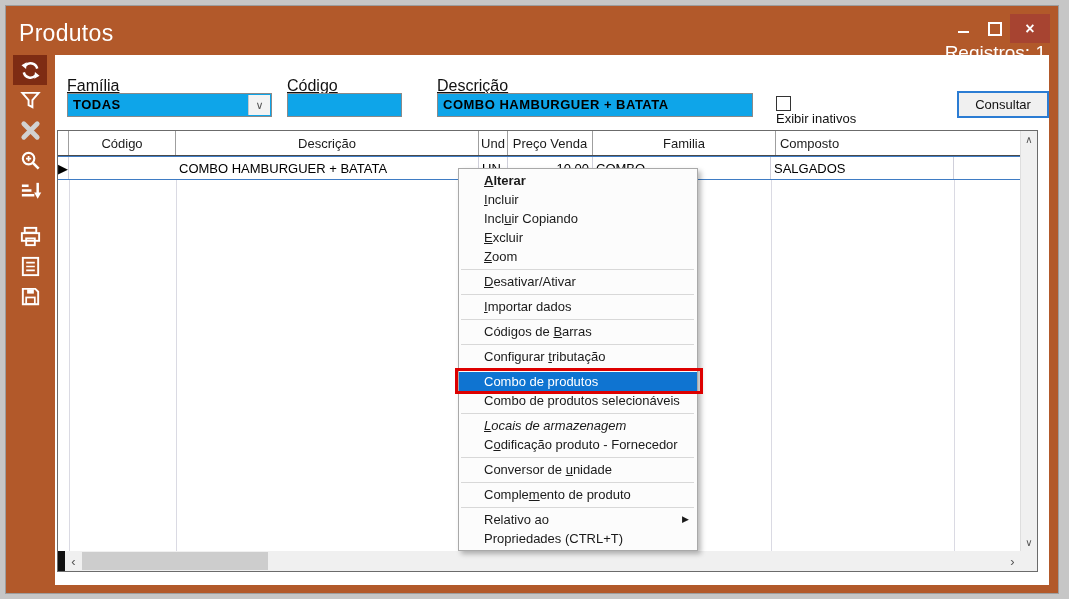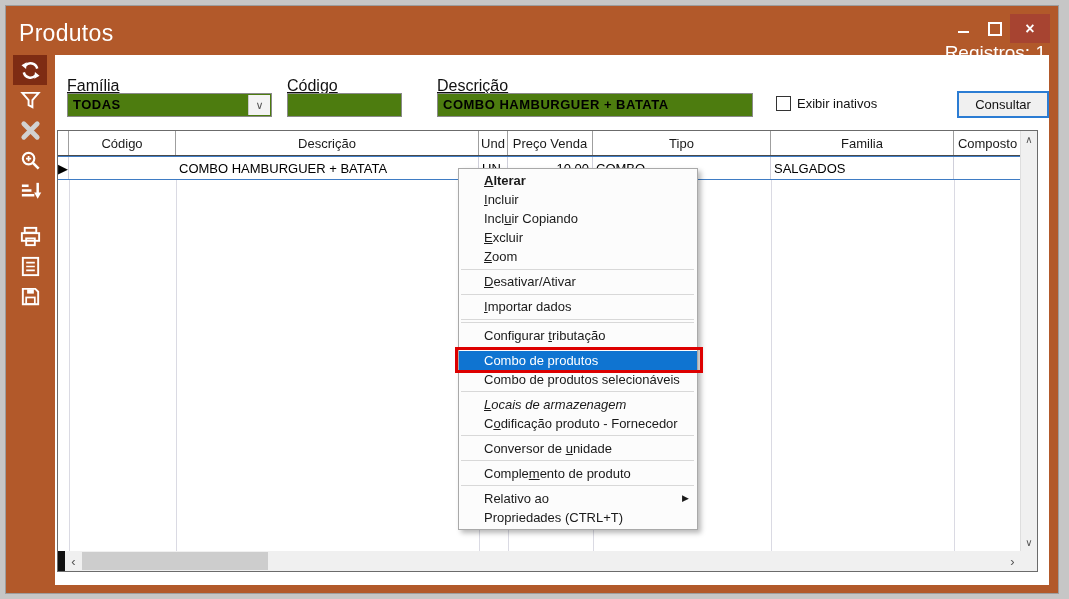--- a/index.html
+++ b/index.html
@@ -16,24 +16,24 @@
   .registros{position:absolute;top:36px;right:12px;color:#fff;font-size:19px;text-decoration:underline;cursor:pointer;}
   
   .sidebar{position:absolute;left:0;top:49px;width:49px;bottom:0;}
   .sbtn{width:34px;height:30px;margin:0 0 0 7px;display:flex;align-items:center;justify-content:center;}
   .sbtn.active{background:#7e2c13;}
   .sbtn svg{width:23px;height:23px;}
   .sb-gap{height:16px;}
   
   .content{position:absolute;left:49px;top:49px;right:9px;bottom:8px;background:#fff;}
   .flabel{position:absolute;font-size:16px;color:#111;text-decoration:underline;}
-  .field{position:absolute;height:24px;border:1px solid #8a8a8a;background:#4d7c0f;box-sizing:border-box;font-size:13px;}
+  .field{position:absolute;height:24px;border:1px solid #8a8a8a;background:#0ea5e9;box-sizing:border-box;font-size:13px;}
   .field .val{position:absolute;left:5px;top:3px;font-weight:bold;letter-spacing:.5px;white-space:nowrap;}
   .combo-btn{position:absolute;right:1px;top:1px;bottom:1px;width:21px;background:#f3f3f3;border-left:1px solid #c9c9c9;display:flex;align-items:center;justify-content:center;color:#555;font-size:11px;}
-  .chk-row{position:absolute;display:flex;align-items:flex-start;font-size:13px;color:#111;}
+  .chk-row{position:absolute;display:flex;align-items:flex-start;font-size:13px;color:#111;flex-direction:column;}
   .chk{width:13px;height:13px;border:1px solid #333;background:#fff;margin-right:6px;}
   .btn-consultar{position:absolute;width:92px;height:27px;background:#f0f0f0;border:2px solid #2b7cd3;box-sizing:border-box;font-size:13px;color:#111;display:flex;align-items:center;justify-content:center;cursor:pointer;}
   
   .grid{position:absolute;left:2px;top:75px;width:981px;height:442px;border:1px solid #6b6b6b;box-sizing:border-box;background:#fff;}
   .ghead{position:absolute;left:0;top:0;width:963px;height:25px;display:flex;border-bottom:1px solid #4a4a4a;box-sizing:border-box;background:#fff;}
   .ghead .hc{border-right:1px solid #9f9f9f;box-sizing:border-box;display:flex;align-items:center;justify-content:center;font-size:13px;color:#1a1a1a;overflow:hidden;white-space:nowrap;}
   .grow{position:absolute;left:0;top:25px;width:963px;height:24px;display:flex;border-top:1px solid #3f7cc4;border-bottom:1px solid #3f7cc4;box-sizing:border-box;background:#fff;}
   .grow .rc{border-right:1px solid #cfcfda;box-sizing:border-box;display:flex;align-items:center;font-size:13px;color:#000;padding:0 3px;overflow:hidden;white-space:nowrap;}
   .grow .rc.num{justify-content:flex-end;}
   .rowmark{display:flex;align-items:center;justify-content:center;font-size:8px;color:#000;}
@@ -161,21 +161,20 @@
         <span><span class="ac">C</span><span>onsultar</span></span>
       </div>
 
       <div class="grid">
         <div class="ghead">
           <div class="hc" style="width:11px;"></div>
           <div class="hc" style="width:107px;">Código</div>
           <div class="hc" style="width:303px;">Descrição</div>
           <div class="hc" style="width:29px;">Und</div>
           <div class="hc" style="width:85px;">Preço Venda</div>
-          <div class="hc" style="width:178px;">Tipo</div>
           <div class="hc" style="width:183px;">Familia</div>
           <div class="hc" style="width:67px;border-right:none;">Composto</div>
         </div>
 
         <div class="grow">
           <div class="rc rowmark" style="width:11px;padding:0;">▶</div>
           <div class="rc" style="width:107px;margin-top:48px;">789678</div>
           <div class="rc" style="width:303px;">COMBO HAMBURGUER + BATATA</div>
           <div class="rc" style="width:29px;">UN</div>
           <div class="rc num" style="width:85px;">10,00</div>
@@ -212,20 +211,21 @@
     <div class="mi bold"><span></span><span class="ac">A</span><span>lterar</span></div>
     <div class="mi"><span></span><span class="ac">I</span><span>ncluir</span></div>
     <div class="mi"><span>Incl</span><span class="ac">u</span><span>ir Copiando</span></div>
     <div class="mi"><span></span><span class="ac">E</span><span>xcluir</span></div>
     <div class="mi"><span></span><span class="ac">Z</span><span>oom</span></div>
     <div class="sep"></div>
     <div class="mi"><span></span><span class="ac">D</span><span>esativar/Ativar</span></div>
     <div class="sep"></div>
     <div class="mi"><span></span><span class="ac">I</span><span>mportar dados</span></div>
     <div class="sep"></div>
+    <div class="mi"><span>Códigos de </span><span class="ac">B</span><span>arras</span></div>
     <div class="sep"></div>
     <div class="mi"><span>Configurar </span><span class="ac">t</span><span>ributação</span></div>
     <div class="sep"></div>
     <div class="mi hl"><span>Combo de produtos</span><span class="ac"></span><span></span></div>
     <div class="mi"><span>Combo de produtos selecionáveis</span><span class="ac"></span><span></span></div>
     <div class="sep"></div>
     <div class="mi italic"><span></span><span class="ac">L</span><span>ocais de armazenagem</span></div>
     <div class="mi"><span>C</span><span class="ac">o</span><span>dificação produto - Fornecedor</span></div>
     <div class="sep"></div>
     <div class="mi"><span>Conversor de </span><span class="ac">u</span><span>nidade</span></div>

